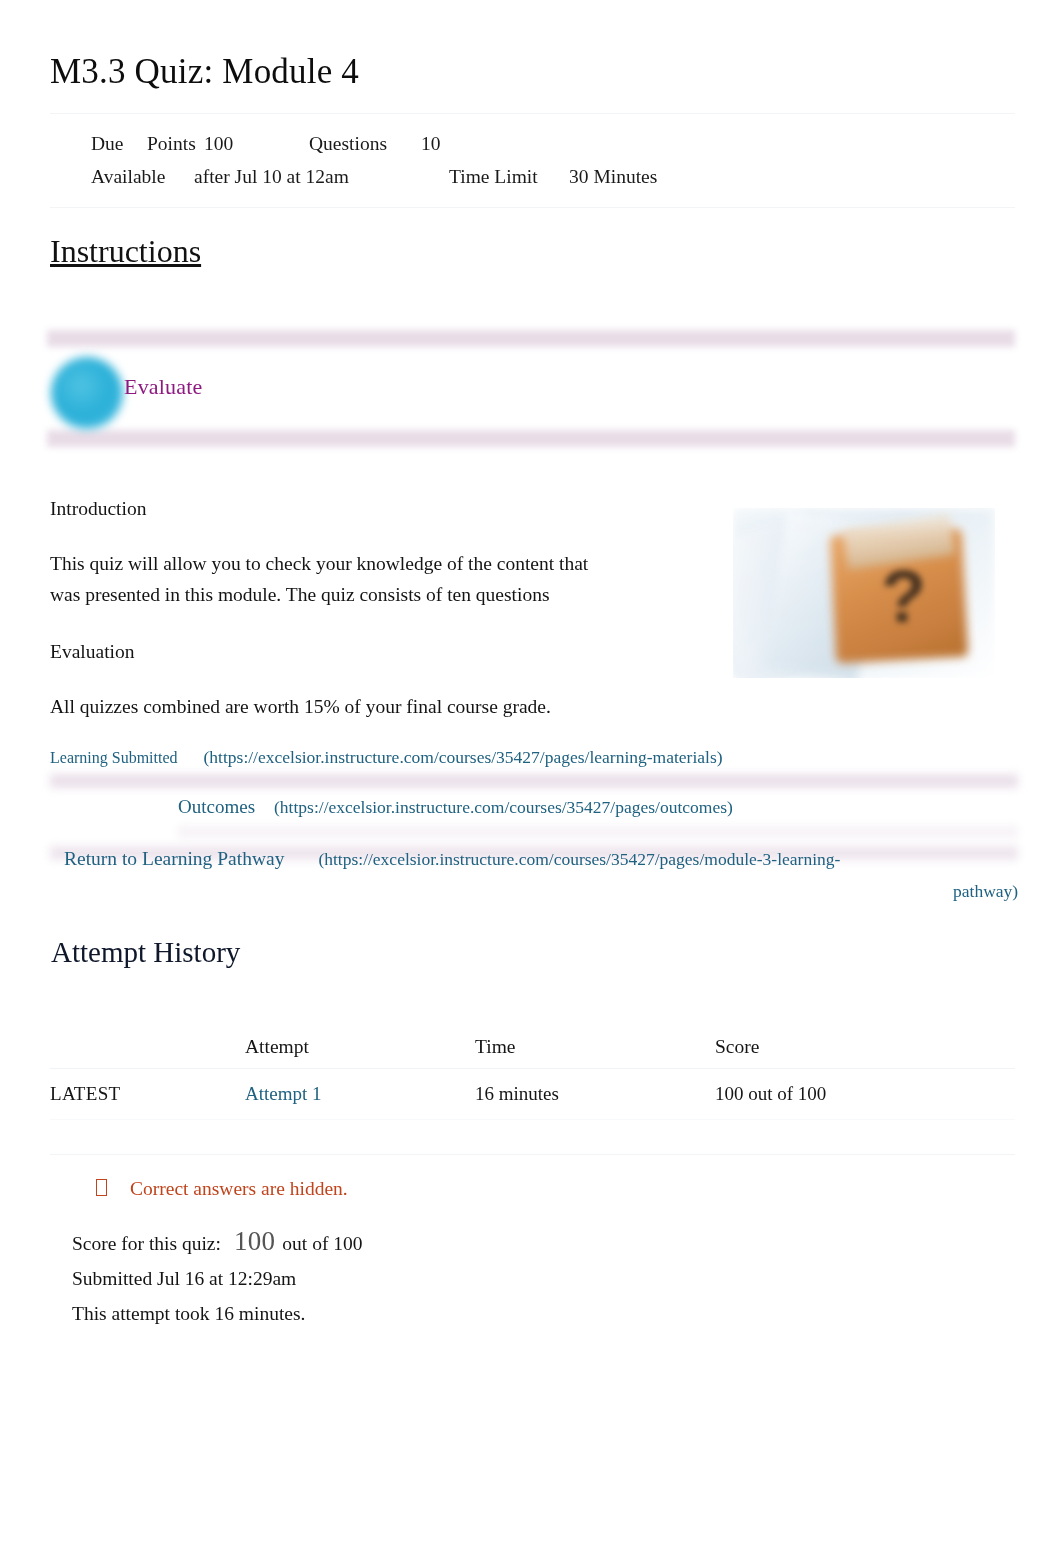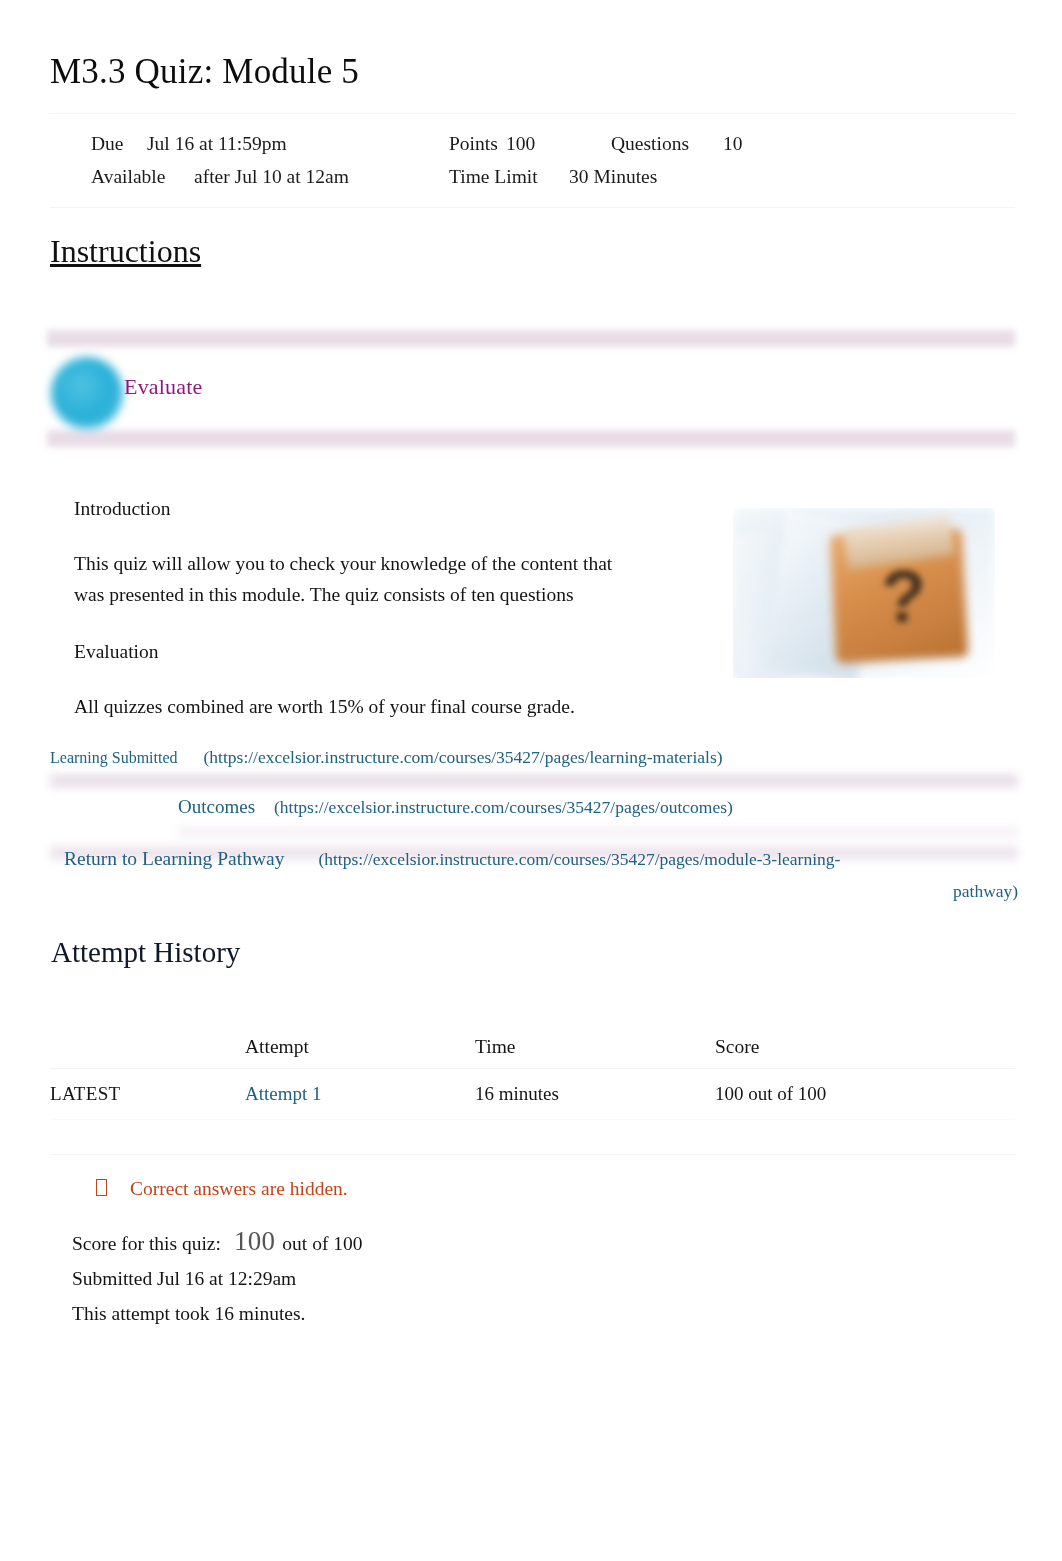--- a/index.html
+++ b/index.html
@@ -120,21 +120,20 @@
     letter-spacing: 0.2px;
     filter: blur(0.25px);
   }
 
   
   .body-block {
     position: absolute;
     left: 50px;
     top: 493px;
     width: 640px;
-    margin-left: 24px;
   }
   .body-block p {
     margin: 0 0 25px 0;
     font-size: 19.5px;
     line-height: 31px;
     color: #141414;
   }
   .body-block p.tight { margin-bottom: 24px; }
   .body-block p.para  { margin-bottom: 26px; }
 
@@ -374,26 +373,25 @@
   .score-outof { font-size: 19.5px; }
   .score-line2 { margin-top: 4px; }
   .score-line3 { margin-top: 4px; }
 
 </style>
 </head>
 <body>
 
 <div class="page">
 
-  <h1 class="quiz-title">M3.3 Quiz: Module 5</h1>
+  <h1 class="quiz-title">M3.3 Quiz: Module 4</h1>
 
   <div class="meta-band">
     <div class="meta-row">
       <span class="meta-cell m-due-label">Due</span>
-      <span class="meta-cell m-due-value">Jul 16 at 11:59pm</span>
       <span class="meta-cell m-points-label">Points</span>
       <span class="meta-cell m-points-value">100</span>
       <span class="meta-cell m-q-label">Questions</span>
       <span class="meta-cell m-q-value">10</span>
     </div>
     <div class="meta-row">
       <span class="meta-cell m-avail-label">Available</span>
       <span class="meta-cell m-avail-value">after Jul 10 at 12am</span>
       <span class="meta-cell m-tl-label">Time Limit</span>
       <span class="meta-cell m-tl-value">30 Minutes</span>

